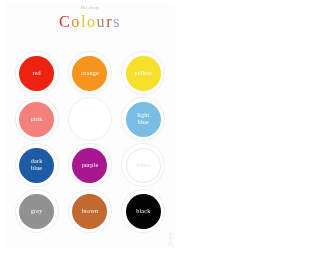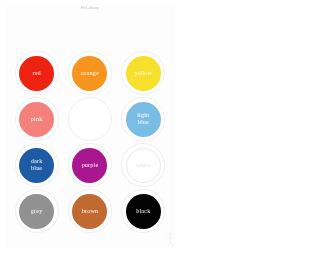--- a/index.html
+++ b/index.html
@@ -135,20 +135,21 @@
 </style>
 </head>
 <body>
 
 <div id="page">
 
   <div id="sheet"></div>
 
   <div id="header">
     <div id="credit">ESL-library</div>
+    <div id="title"><span style="color: rgb(212, 47, 47);">C</span><span style="color: rgb(233, 139, 31);">o</span><span style="color: rgb(227, 194, 52);">l</span><span style="color: rgb(232, 196, 58);">o</span><span style="color: rgb(176, 138, 94);">u</span><span style="color: rgb(180, 86, 60);">r</span><span style="color: rgb(154, 160, 216);">s</span></div>
   </div>
 
   <div id="grid">
       <div class="cell">
         <div class="ring">
           <div class="disc" style="background: rgb(238, 34, 17);">
             <div class="label" style="color: rgb(255, 255, 255);">red</div>
           </div>
         </div>
       </div>

